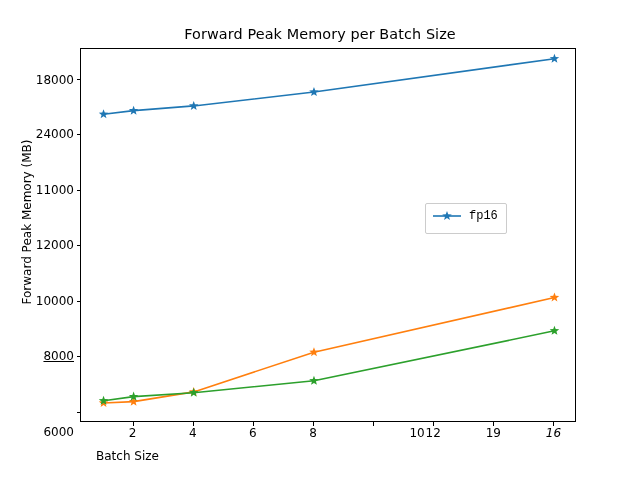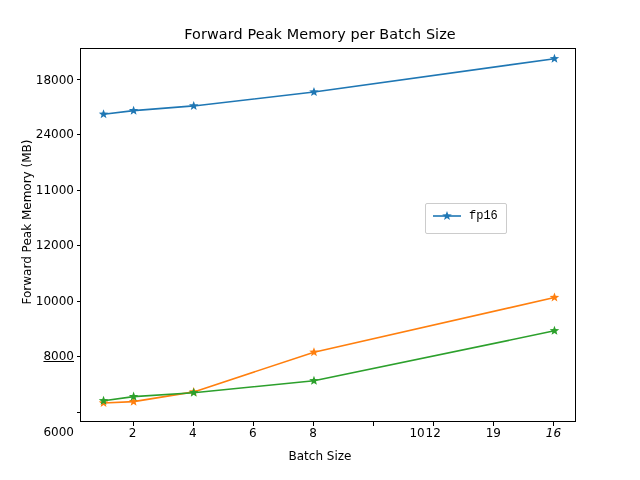--- a/index.html
+++ b/index.html
@@ -94,24 +94,24 @@
   .xtick-mark {
     position: absolute;
     top: 422px;
     width: 1px;
     height: 3.5px;
     background: #000000;
   }
   
   #xlabel {
     position: absolute;
-    left: 72px;
+    left: 96px;
     top: 449px;
     width: 496px;
-    text-align: center;
+    text-align: left;
     font-size: 12px;
     color: #000000;
   }
   #ylabel {
     position: absolute;
     left: -160px;
     top: 215px;
     width: 374px;
     text-align: center;
     font-size: 12px;

